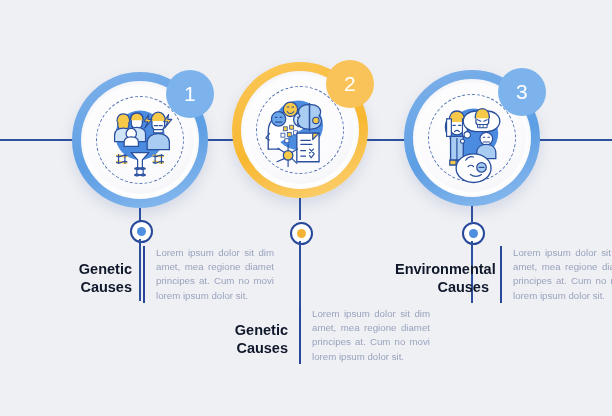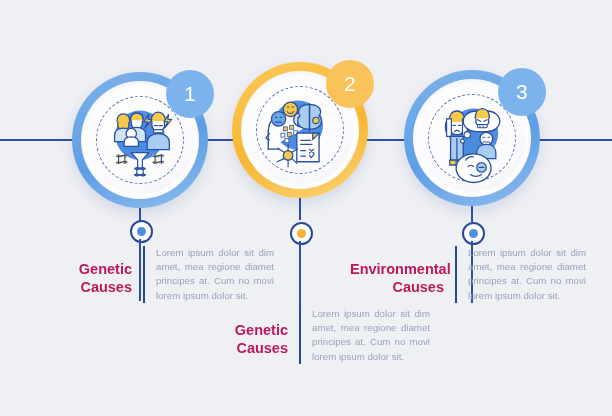--- a/index.html
+++ b/index.html
@@ -61,42 +61,42 @@
     display:flex;align-items:center;justify-content:center;
   }
   .dot i{display:block;width:9px;height:9px;border-radius:50%;}
   .dot.d1 i{background:#4f8fe0;}
   .dot.d2 i{background:#f5b335;}
   .dot.d3 i{background:#4f8fe0;}
 
   
   .block{position:absolute;display:flex;}
   .heading{
-    color:#be185d;font-size:14.5px;font-weight:bold;line-height:18px;
+    color:#0f172a;font-size:14.5px;font-weight:bold;line-height:18px;
     white-space:pre-line;
   }
   .vdiv{width:2px;background:#27489a;align-self:stretch;}
   .body{
     color:#9aa3bd;font-size:9.7px;line-height:14.2px;
     text-align:justify;
   }
 
   
   .blk1{left:72px;top:246px;gap:0;}
   .blk1 .heading{width:60px;text-align:right;padding-right:11px;padding-top:14px;}
   .blk1 .body{width:118px;padding-left:11px;}
 
   
   .blk2{left:228px;top:307px;}
   .blk2 .heading{width:60px;text-align:right;padding-right:11px;padding-top:14px;}
   .blk2 .body{width:118px;padding-left:11px;}
 
   
   .blk3{left:350px;top:246px;}
-  .blk3 .heading{width:94px;text-align:right;padding-right:11px;padding-top:14px;}
+  .blk3 .heading{width:94px;text-align:right;padding-right:11px;padding-top:14px;margin-left:45px;}
   .blk3 .body{width:118px;padding-left:11px;}
 
   
   .art{position:absolute;inset:0;}
 </style>
 </head>
 <body>
 
 <div class="stage">
 

